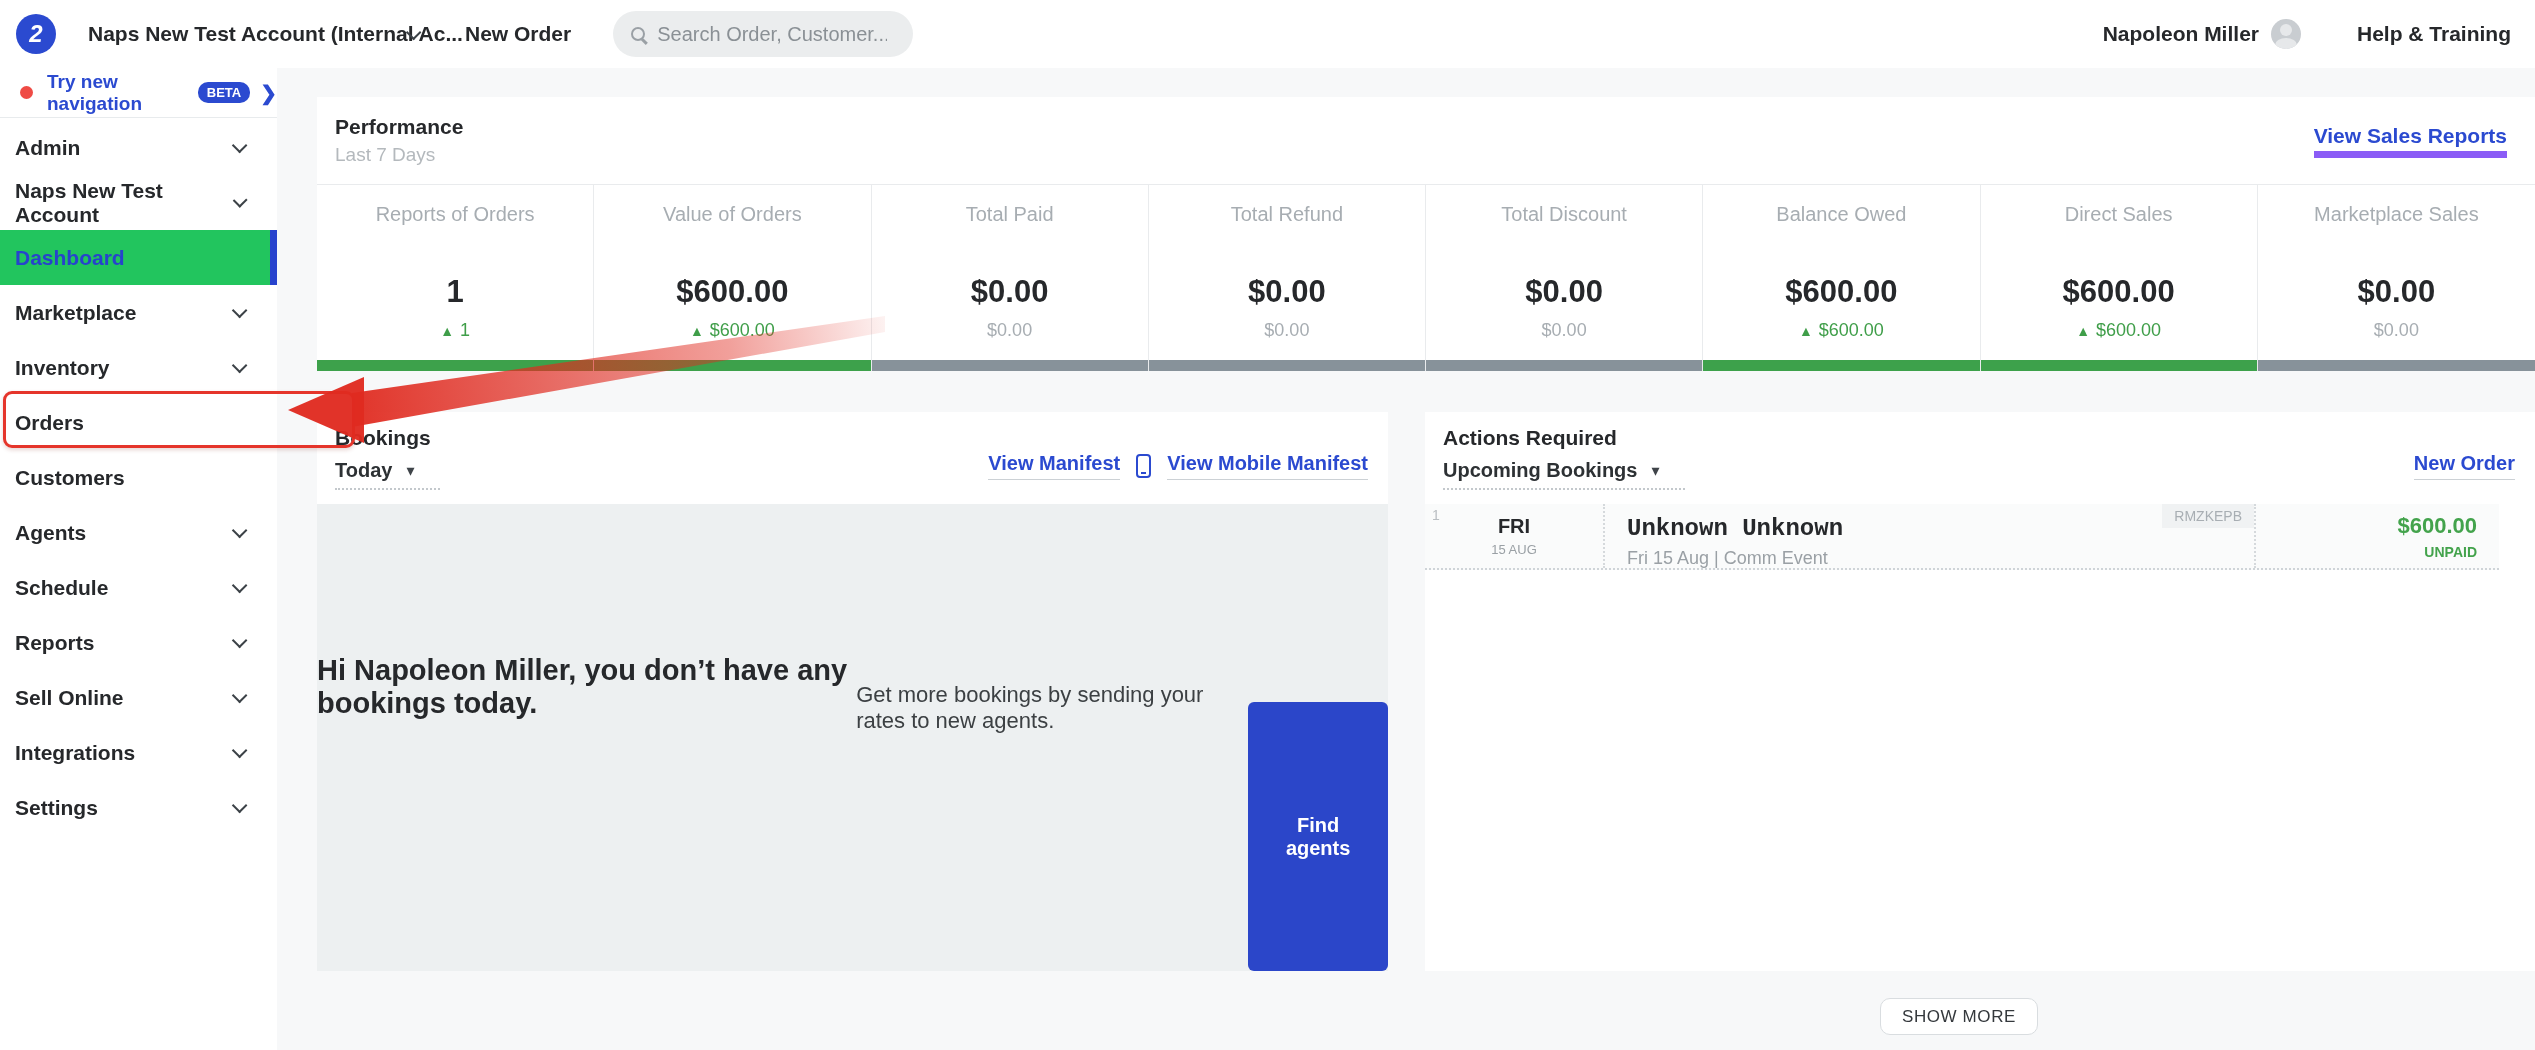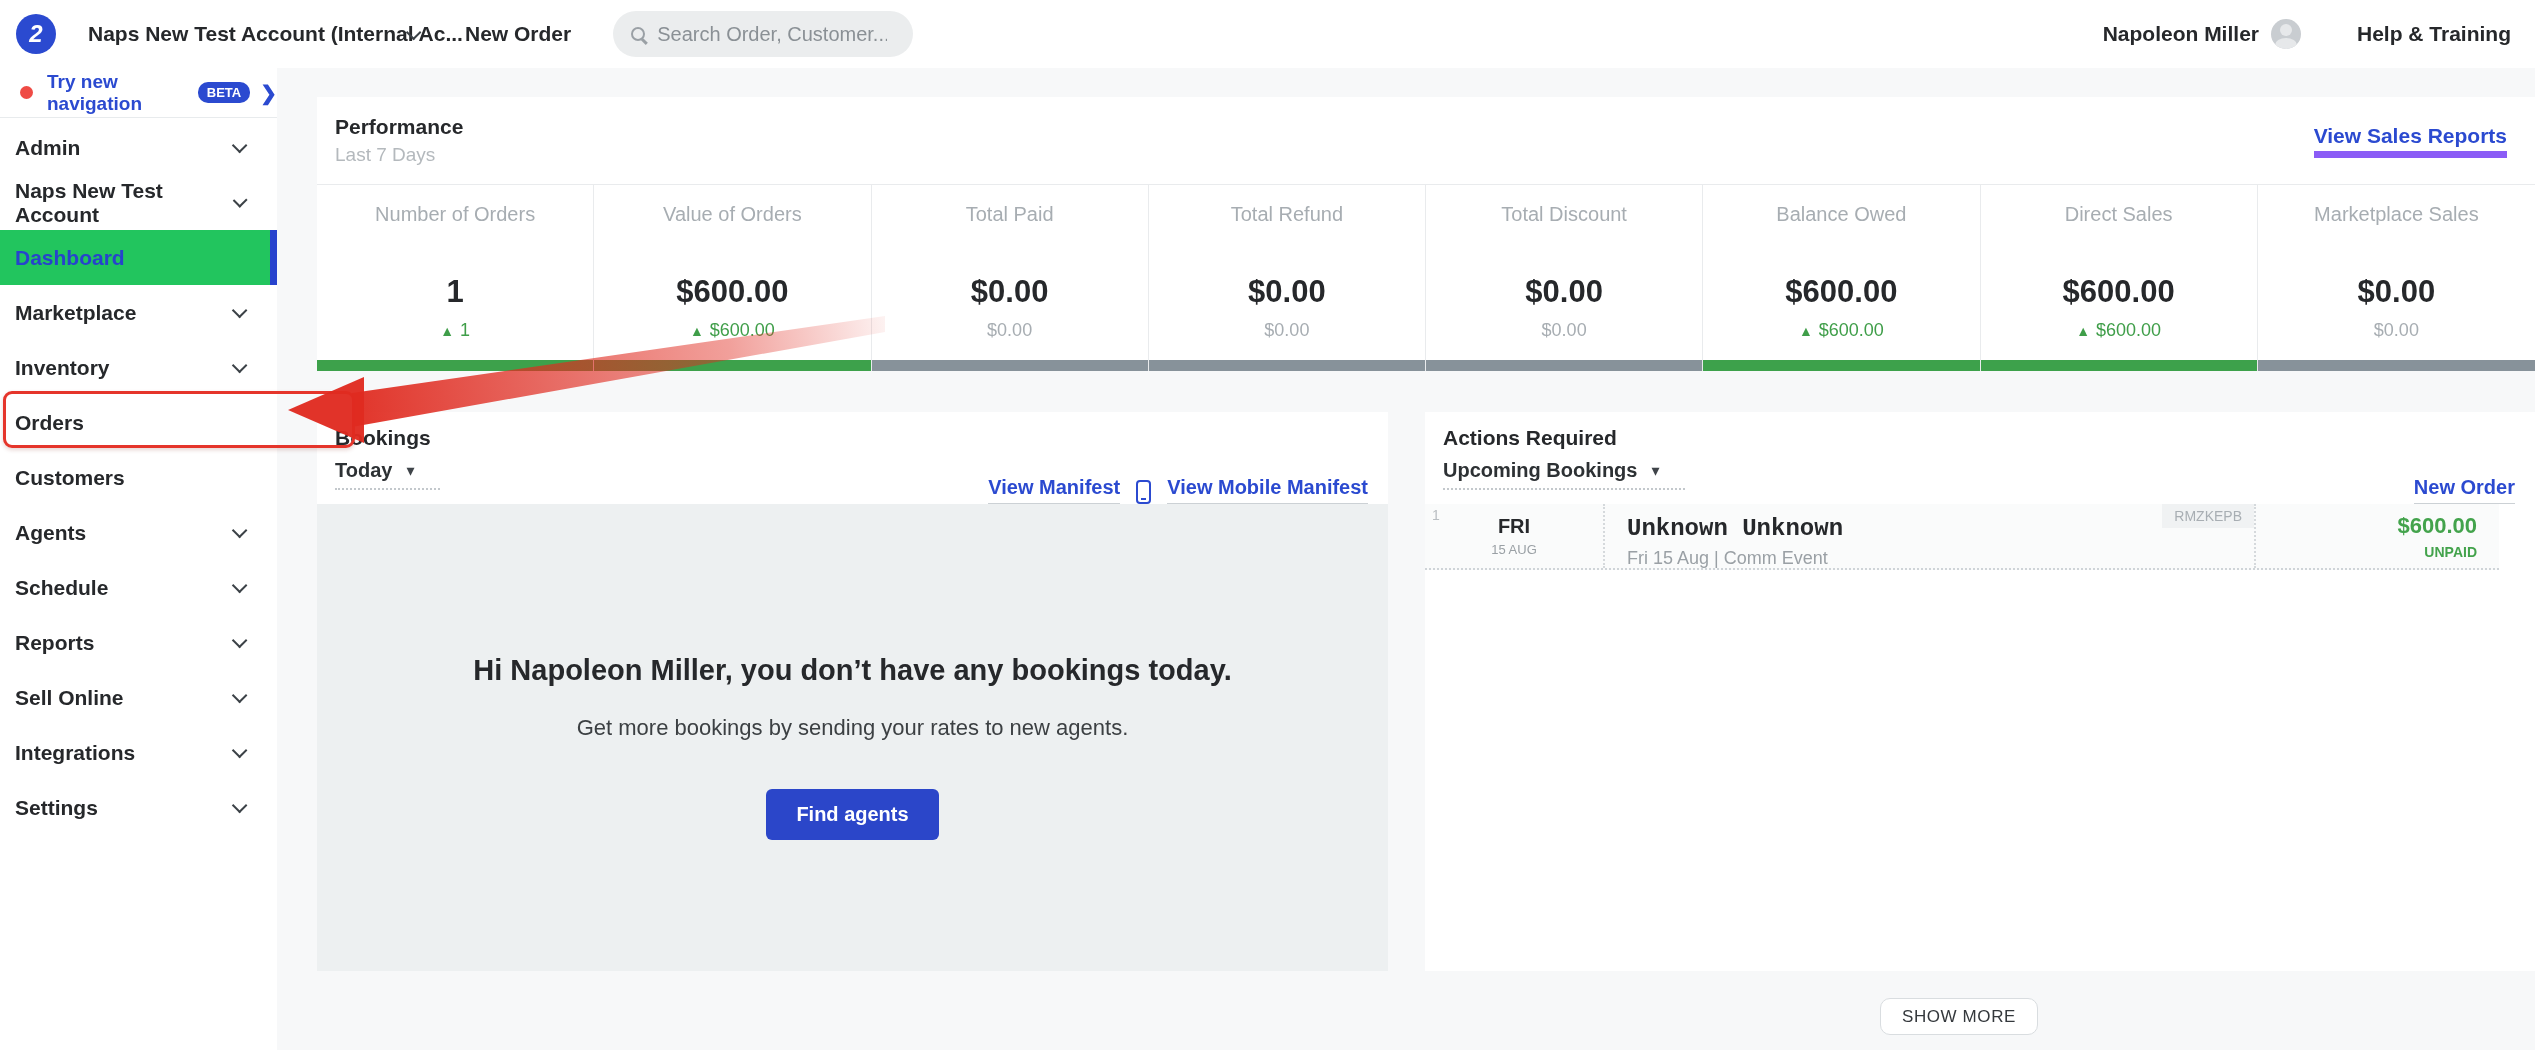--- a/index.html
+++ b/index.html
@@ -153,37 +153,37 @@
   }
   .hdr-left { display:flex; flex-direction:column; }
   .card-title { font-weight:700; font-size:21px; }
   .filter-dd {
     margin-top:9px; display:inline-flex; align-items:center;
     border-bottom:2px dotted #c3c8cc; padding:0 26px 6px 0;
     cursor:pointer; align-self:flex-start;
   }
   .filter-label { font-weight:700; font-size:20px; color:#2d3134; }
   .caret { font-size:16px; color:#3f4449; margin-left:14px; }
-  .hdr-links { margin-left:auto; display:flex; align-items:flex-end; padding-top:4px; gap:16px; }
+  .hdr-links { margin-left:auto; display:flex; align-items:flex-start; padding-top:4px; gap:16px;margin-top:22px; }
   .hdr-links .link-sm {
     color:#2b4ad0; font-weight:700; font-size:20px; cursor:pointer;
     border-bottom:1px solid #ccd1d5; padding-bottom:4px;
   }
   .phone-icon {
     width:15px; height:24px; border:2.5px solid #2b4ad0; border-radius:4px;
     position:relative; margin-top:2px; flex:none;
   }
   .phone-icon::after {
     content:""; position:absolute; bottom:2px; left:3px; right:3px; height:2.5px; background:#2b4ad0;
   }
 
   
   .empty {
     height:467px; background:#edf0f1;
-    display:flex; flex-direction:column; align-items:center;
+    display:flex; flex-direction:row; 
     padding-top:150px;
   }
   .empty-title { font-weight:700; font-size:29px; color:#26282b; }
   .empty-sub { font-size:22px; color:#3c4043; margin-top:28px; }
   .find-agents {
     margin-top:48px; background:#2b46c9; color:#fff;
     font-family:"Liberation Sans", sans-serif;
     font-weight:700; font-size:20px; border:none; border-radius:6px;
     padding:14px 30px; cursor:pointer;
   }
@@ -324,21 +324,21 @@
     <section class="perf-card">
       <div class="perf-header">
         <div>
           <div class="perf-title">Performance</div>
           <div class="perf-sub">Last 7 Days</div>
         </div>
         <span class="link-blue">View Sales Reports</span>
       </div>
       <div class="metrics">
         <div class="metric">
-          <span class="m-label">Number of Orders</span>
+          <span class="m-label">Reports of Orders</span>
           <span class="m-value">1</span>
           <span class="m-delta up"><span class="tri-up">▲</span><span>1</span></span>
           <span class="m-bar green"></span>
         </div>
         <div class="metric">
           <span class="m-label">Value of Orders</span>
           <span class="m-value">$600.00</span>
           <span class="m-delta up"><span class="tri-up">▲</span><span>$600.00</span></span>
           <span class="m-bar green"></span>
         </div>

